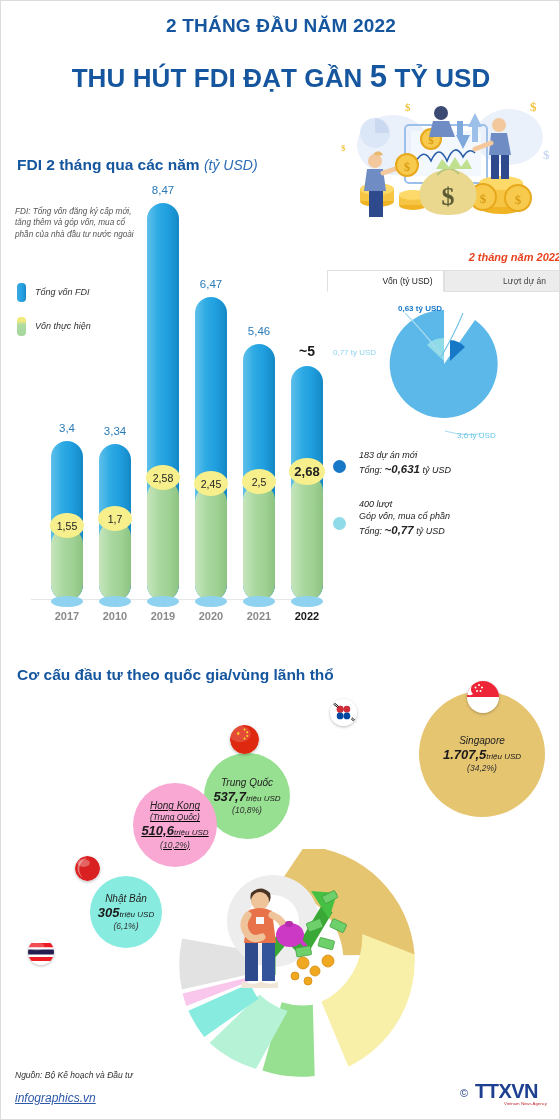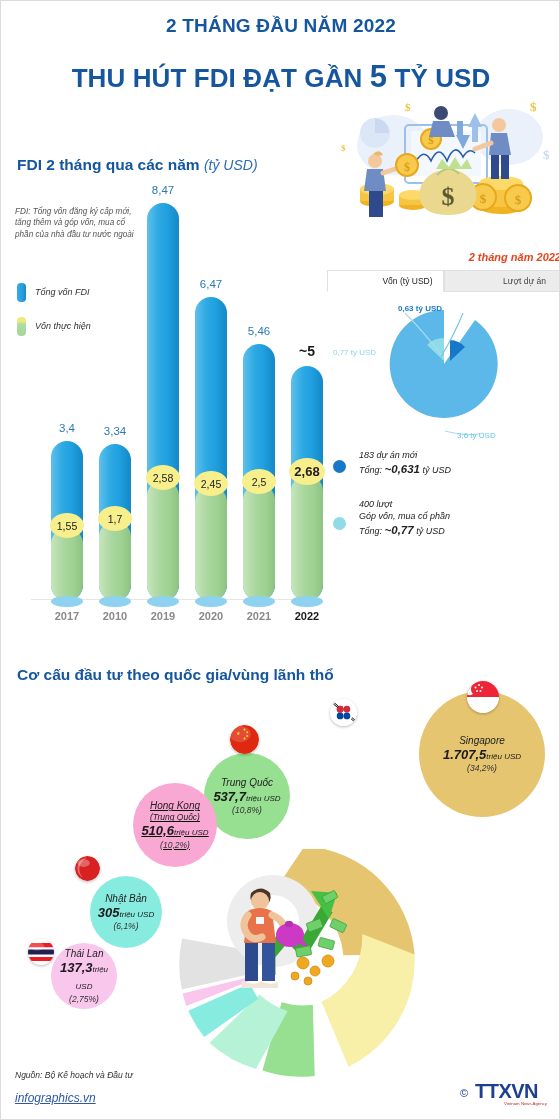--- a/index.html
+++ b/index.html
@@ -463,25 +463,20 @@
     <div class="pc">(6,1%)</div>
   </div>
   <div class="flag" style="left:74px; top:855px; width:25px; height:25px;">
     <svg viewBox="0 0 32 32" width="25" height="25">
       <circle cx="16" cy="16" r="16" fill="#d92121"></circle>
       <path d="M16 2 a14 14 0 0 0 -6 26 a16 16 0 0 1 6 -26z" fill="#fff" opacity=".35"></path>
       <ellipse cx="11" cy="9" rx="8" ry="5" fill="#fff" opacity=".3"></ellipse>
     </svg>
   </div>
 
-  <div class="bub" style="left:50px; top:942px; width:66px; height:66px; background:#f9c6ec;">
-    <div class="nm">Thái Lan</div>
-    <div class="vl"><span>137,3</span><span class="u">triệu USD</span></div>
-    <div class="pc">(2,75%)</div>
-  </div>
   <div class="flag" style="left:27px; top:938px; width:26px; height:26px;">
     <svg viewBox="0 0 32 32" width="26" height="26">
       <circle cx="16" cy="16" r="16" fill="#fff"></circle>
       <path d="M0 5 h32 v5 H0z" fill="#ed1c24"></path>
         <path d="M0 22 h32 v5 H0z" fill="#ed1c24"></path>
       <path d="M0 13 h32 v6 H0z" fill="#241d4f"></path>
       <ellipse cx="11" cy="9" rx="9" ry="5" fill="#fff" opacity=".22"></ellipse>
     </svg>
   </div>
 

